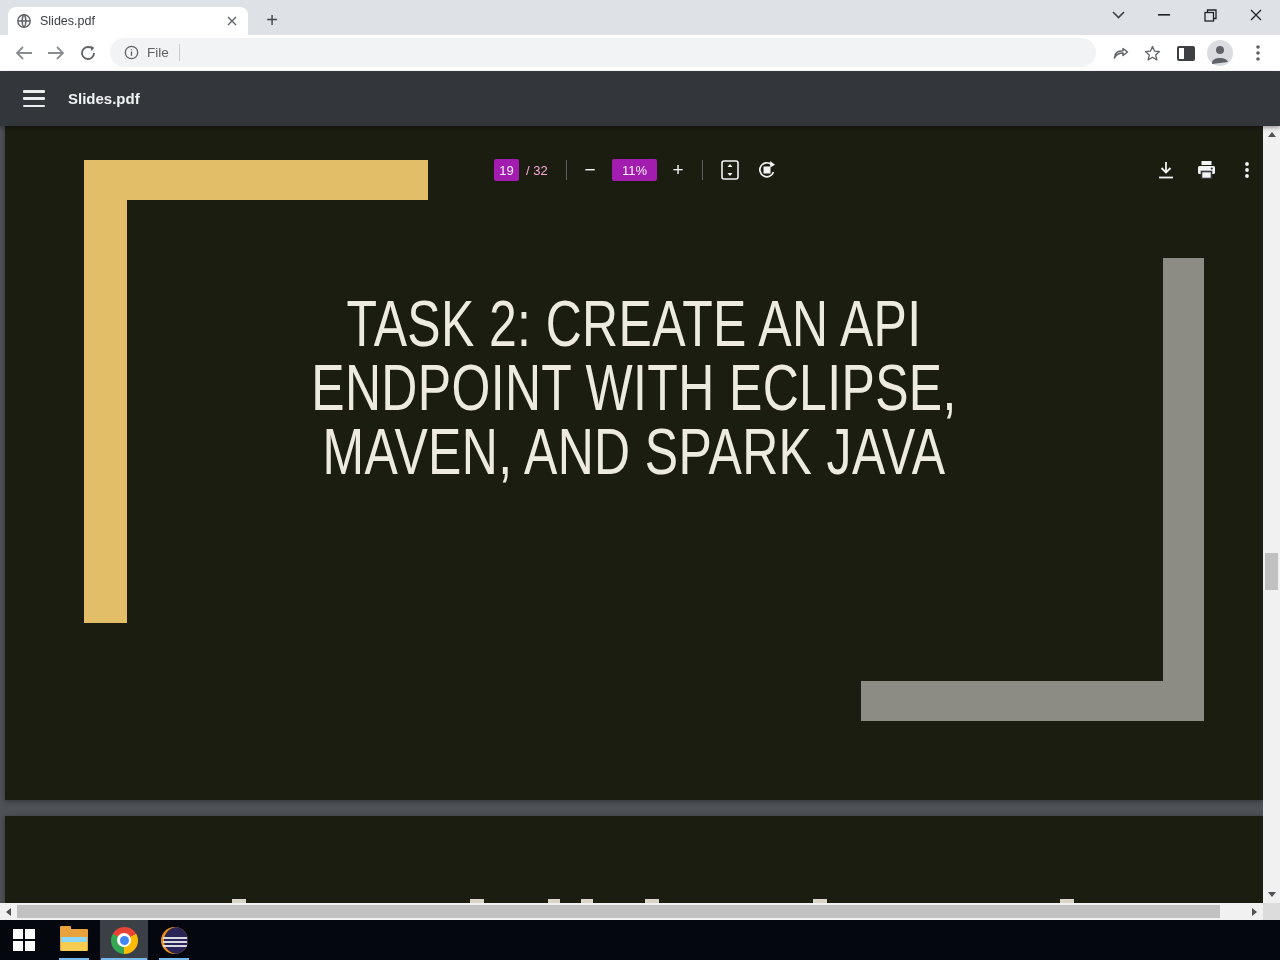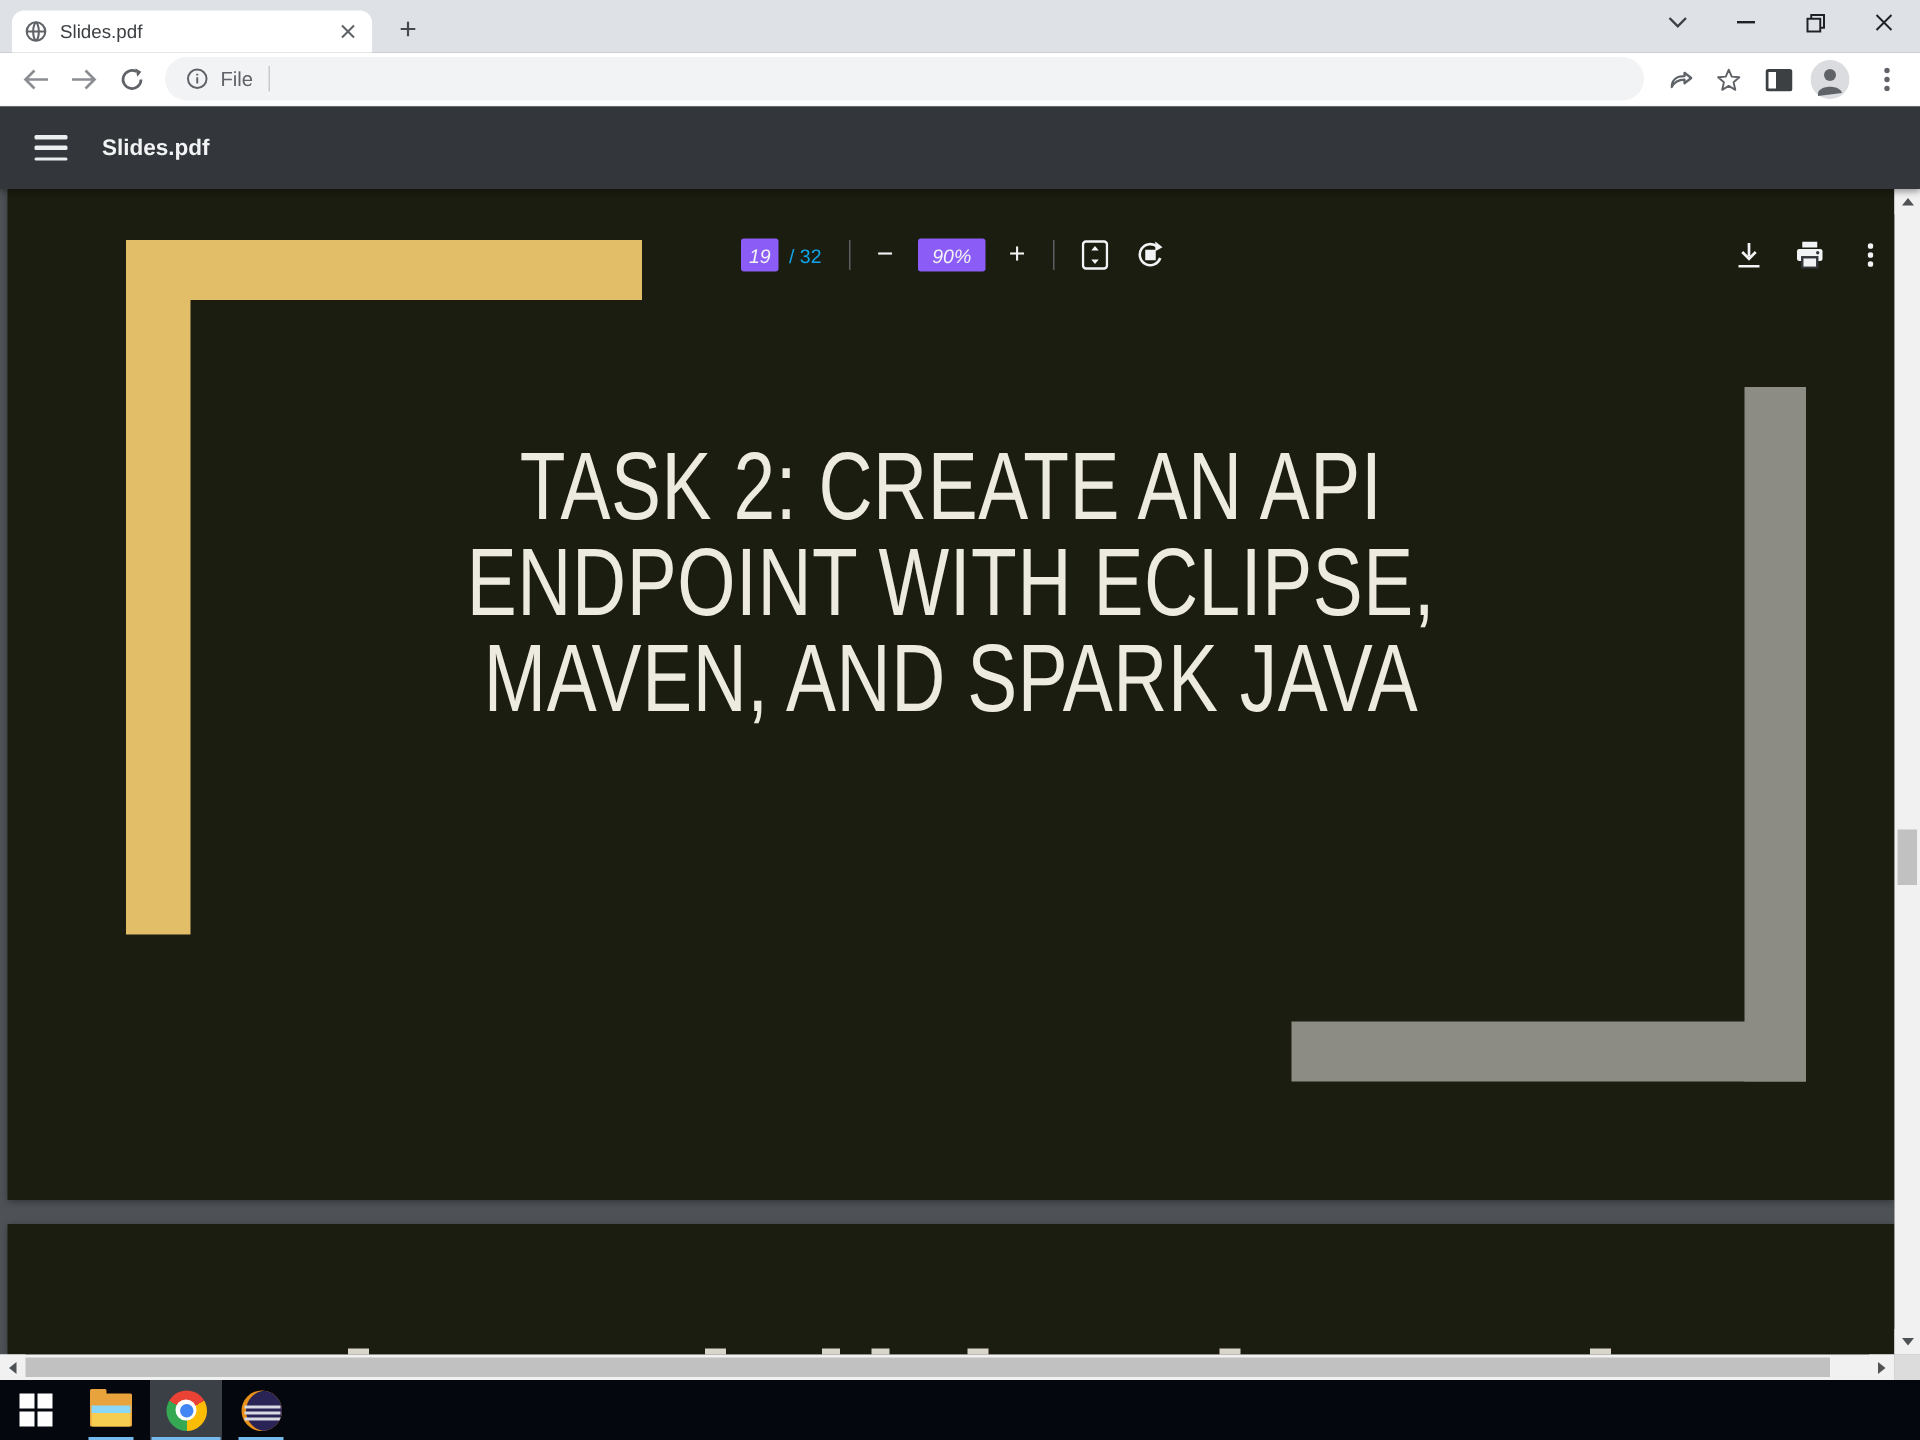--- a/index.html
+++ b/index.html
@@ -28,23 +28,23 @@
   .omni-sep { width:1px; height:17px; background:#C8CBCE; margin-right:11px; }
   .url-text { font-size:14px; color:#202124; white-space:nowrap; }
 
   
   .pdfbar { left:0; top:71px; width:1280px; height:55px; background:#33363A;
             box-shadow:0 2px 4px rgba(0,0,0,0.35); z-index:5; }
   .pdf-title { left:68px; top:0; height:55px; display:flex; align-items:center;
                color:#F1F3F4; font-size:15px; font-weight:700; }
   .hamburger { left:22px; top:17px; width:24px; height:21px; display:flex; flex-direction:column; justify-content:space-between; padding:2px 1px; }
   .hamburger span { display:block; height:2.5px; background:#ECEDEE; border-radius:1px; }
-  .darkbox { background:#8b5cf6; border-radius:2px; color:#F1F3F4; font-size:13px;
-             display:flex; align-items:center; justify-content:center; border:none; text-align:center;font-style:italic; }
-  .pdf-label { color:#0ea5e9; font-size:13px; display:flex; align-items:center; }
+  .darkbox { background:#a21caf; border-radius:2px; color:#F1F3F4; font-size:13px;
+             display:flex; align-items:center; justify-content:center; border:none; text-align:center; }
+  .pdf-label { color:#f9a8d4; font-size:13px; display:flex; align-items:center; }
   .vsep { width:1px; height:20px; background:#5B5E62; top:89px; }
   .toolbtn { display:flex; align-items:center; justify-content:center; color:#F1F3F4; }
 
   
   .viewer { left:0; top:126px; width:1263px; height:794px; background:#4E5256; overflow:hidden; }
   .page { left:5px; width:1258px; background:#1C1D11; box-shadow:0 1px 5px rgba(0,0,0,0.4); }
   .slide-title { left:0; top:166px; width:100%; text-align:center; color:#EDEBDF;
                  font-size:64px; line-height:64px; letter-spacing:0.5px;
                  transform:scaleX(0.78); transform-origin:50% 0; white-space:nowrap; }
   .nub { height:4px; background:#D9D6C9; bottom:0; position:absolute; }
@@ -194,21 +194,21 @@
         <span></span>
       </div>
     <div class="abs pdf-title">Slides.pdf</div>
 
     <input class="abs darkbox" style="left: 494px; top: 88px; width: 25px; height: 22px;" value="19">
     <div class="abs pdf-label" style="left:526px; top:88px; height:22px;">/ 32</div>
 
     <div class="abs vsep" style="left:566px;"></div>
 
     <div class="abs toolbtn" style="left:578px; top:88px; width:24px; height:22px; font-size:19px;">−</div>
-    <div class="abs darkbox" style="left:612px; top:88px; width:45px; height:22px;">90%</div>
+    <div class="abs darkbox" style="left:612px; top:88px; width:45px; height:22px;">11%</div>
     <div class="abs toolbtn" style="left:666px; top:88px; width:24px; height:22px; font-size:19px;">+</div>
 
     <div class="abs vsep" style="left:702px;"></div>
 
     <div class="abs toolbtn" style="left:719px; top:88px; width:22px; height:22px;">
       <svg width="18" height="20" viewBox="0 0 18 20" fill="none" stroke="#F1F3F4" stroke-width="1.6">
         <rect x="1" y="1" width="16" height="18" rx="2"></rect>
         <path d="M9 4 L11.5 7 H6.5 Z" fill="#F1F3F4" stroke="none"></path>
         <path d="M9 16 L6.5 13 H11.5 Z" fill="#F1F3F4" stroke="none"></path>
       </svg>

